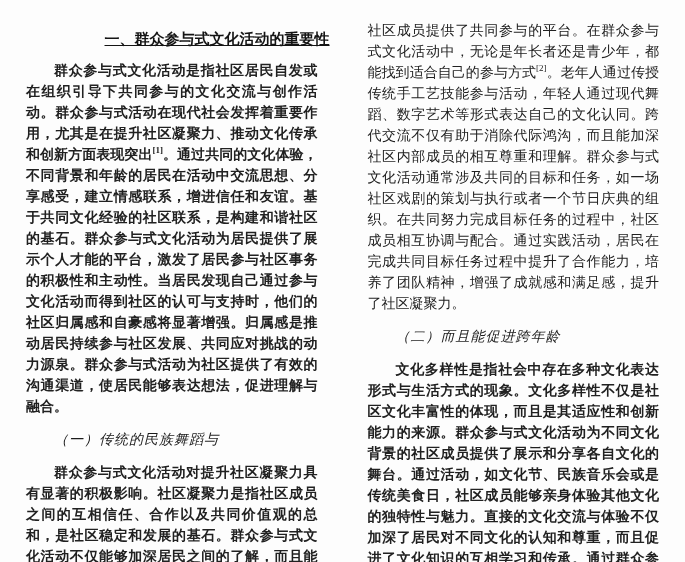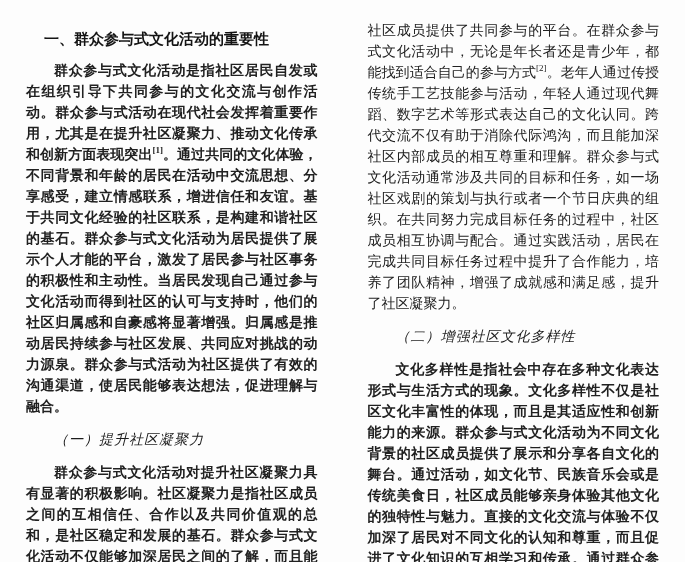--- a/index.html
+++ b/index.html
@@ -36,21 +36,22 @@
     font-weight: bold;
   }
   .section-heading {
     font-family: "Liberation Sans", "DejaVu Sans", sans-serif;
     font-size: 15px;
     font-weight: bold;
     color: #141414;
     line-height: 19px;
     text-indent: 2em;
     margin: 4px 0 8px 0;
-    text-align: left;
+    text-align: right;
+    text-decoration: underline;
   }
   .section-heading.first {
     margin-top: 21px;
   }
   .subheading {
     font-style: italic;
     text-indent: 2em;
     letter-spacing: 1px;
     line-height: 21px;
     text-align: left;
@@ -67,26 +68,26 @@
 <body>
 
 <div class="page">
 
   <div class="column">
     <h2 class="section-heading first">一、群众参与式文化活动的重要性</h2>
 
     <p class="indent"><span>群众参与式文化活动是指社区居民自发或在组织引导下共同参与的文化交流与创作活动。群众参与式活动在现代社会发挥着重要作用，尤其是在提升社区凝聚力、推动文化传承和创新方面表现突出</span><sup class="ref">[1]</sup><span>。通过共同的文化体验，不同背景和年龄的居民在活动中交流思想、分享感受，建立情感联系，增进信任和友谊。基于共同文化经验的社区联系，是构建和谐社区的基石。群众参与式文化活动为居民提供了展示个人才能的平台，激发了居民参与社区事务的积极性和主动性。当居民发现自己通过参与文化活动而得到社区的认可与支持时，他们的社区归属感和自豪感将显著增强。归属感是推动居民持续参与社区发展、共同应对挑战的动力源泉。群众参与式活动为社区提供了有效的沟通渠道，使居民能够表达想法，促进理解与融合。</span></p>
 
 
-    <p class="subheading">（一）提升社区凝聚力</p>
+    <p class="subheading">（一）传统的民族舞蹈与</p>
 
     <p class="indent">群众参与式文化活动对提升社区凝聚力具有显著的积极影响。社区凝聚力是指社区成员之间的互相信任、合作以及共同价值观的总和，是社区稳定和发展的基石。群众参与式文化活动不仅能够加深居民之间的了解，而且能促进跨年龄、跨文化背景的交流与合作。文化活动作为包容性强的社交形式，为</p>
   </div>
 
   <div class="column">
     <p><span>社区成员提供了共同参与的平台。在群众参与式文化活动中，无论是年长者还是青少年，都能找到适合自己的参与方式</span><sup class="ref">[2]</sup><span>。老年人通过传授传统手工艺技能参与活动，年轻人通过现代舞蹈、数字艺术等形式表达自己的文化认同。跨代交流不仅有助于消除代际鸿沟，而且能加深社区内部成员的相互尊重和理解。群众参与式文化活动通常涉及共同的目标和任务，如一场社区戏剧的策划与执行或者一个节日庆典的组织。在共同努力完成目标任务的过程中，社区成员相互协调与配合。通过实践活动，居民在完成共同目标任务过程中提升了合作能力，培养了团队精神，增强了成就感和满足感，提升了社区凝聚力。</span></p>
 
-    <p class="subheading">（二）增强社区文化多样性</p>
+    <p class="subheading">（二）而且能促进跨年龄</p>
 
     <p class="indent">文化多样性是指社会中存在多种文化表达形式与生活方式的现象。文化多样性不仅是社区文化丰富性的体现，而且是其适应性和创新能力的来源。群众参与式文化活动为不同文化背景的社区成员提供了展示和分享各自文化的舞台。通过活动，如文化节、民族音乐会或是传统美食日，社区成员能够亲身体验其他文化的独特性与魅力。直接的文化交流与体验不仅加深了居民对不同文化的认知和尊重，而且促进了文化知识的互相学习和传承。通过群众参与的形式，文化活动能够鼓励社区居民创新与文化融合。居民在共同参与文化创作和表演的过程中，将自己的文化元素与他人的文化特征相结合，创造出新的文化表现形式。比如，传统的民族舞蹈与</p>
   </div>
 
 </div>
 
 </body></html>

